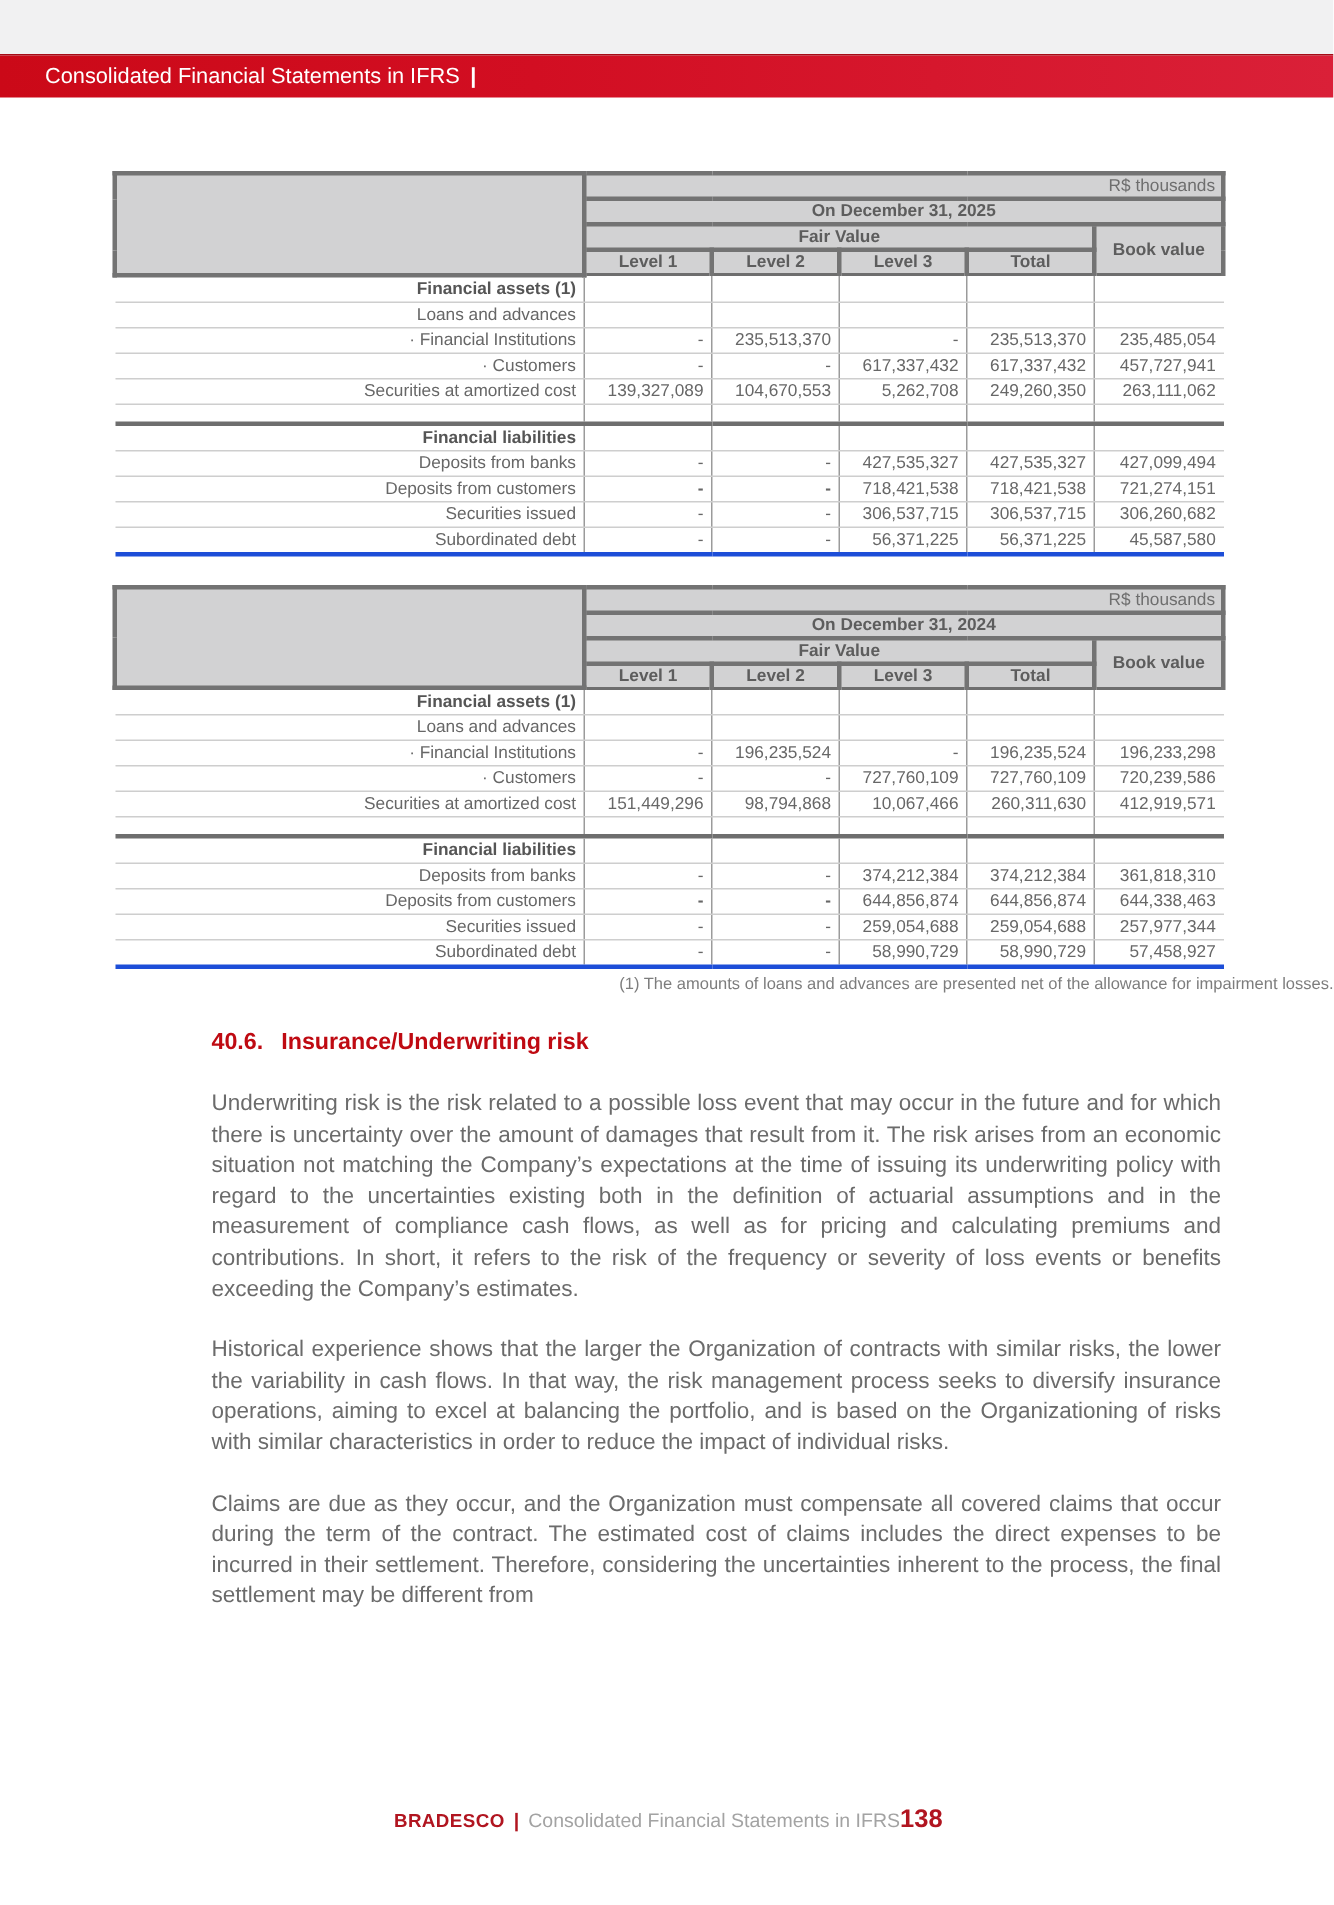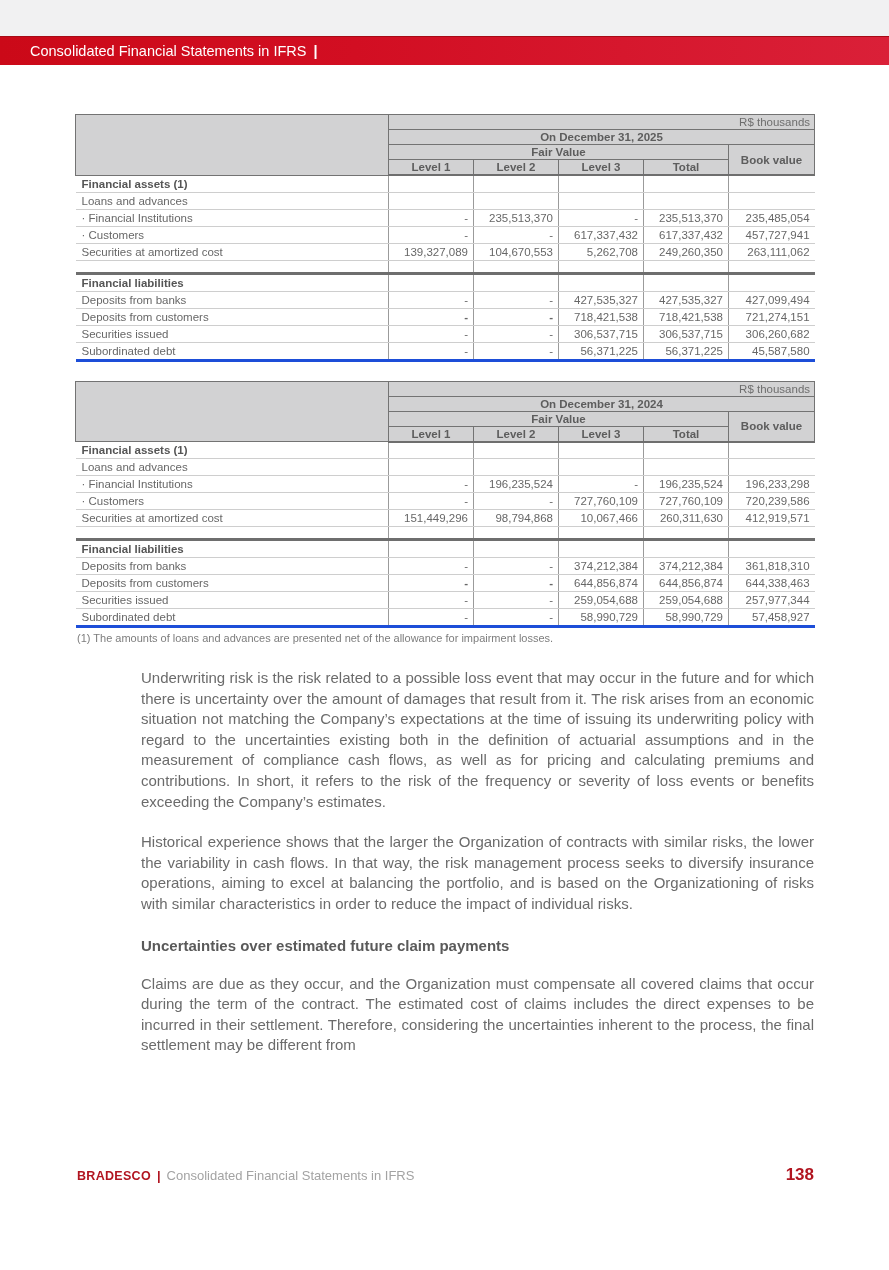--- a/index.html
+++ b/index.html
@@ -32,64 +32,64 @@
     border-collapse: collapse; table-layout: fixed;
     width: 739px; font-size: 11.5px; color: #676767;
   }
   table.t2 { margin-top: 19px; }
   col.cl { width: 313px; }
   col.cn { width: 85px; }
   col.cb { width: 86px; }
 
   tr.h td {
     background: #d2d2d3;
-    border: 1px solid #737373;
+    border: 3px solid #737373;
     text-align: center; font-weight: 700; color: #5d5d5d;
     height: 13px; padding: 1px 4px;
   }
   tr.h td.units { text-align: right; font-weight: 400; color: #6e6e6e; }
   td.corner {
     border: none;
     border-top: 3px solid #6e6e6e;
     border-right: 1px solid #8d8d8d;
     border-bottom: 2px solid #6e6e6e;
     background: #d2d2d3;
   }
   tr.h td.lvl, tr.h td.bv { border-bottom: 2px solid #6e6e6e; }
 
   tr.b td {
     height: 13px; padding: 2px 5px;
     border-bottom: 1px solid #cecece;
     border-right: 1px solid #9b9b9b;
     text-align: right;
   }
-  tr.b td:first-child { text-align: left; padding-left: 6px; }
+  tr.b td:first-child { text-align: right; padding-left: 6px; }
   tr.b td:last-child { border-right: none; }
   tr.sec td { font-weight: 700; color: #555555; }
   tr.gap td { border-bottom: none; height: 13px; }
   tr.thick td { border-top: 3px solid #6e6e6e; }
   tr.last td { border-bottom: 3px solid #1d4ed8; }
   tr.bd td:nth-child(2), tr.bd td:nth-child(3) { font-weight: 700; }
 
-  .footnote { margin: 4px 0 0 77px; font-size: 11px; color: #7d7d7d; }
+  .footnote { margin: 4px 0 0 77px; font-size: 11px; color: #7d7d7d; text-align: right; }
 
   
   .text-block { margin: 24px 75px 0 141px; }
   .sec-heading { color: #bf0a12; font-weight: 700; font-size: 15.5px; margin: 0 0 22px 0; }
   .sec-heading .num { margin-right: 12px; }
   .text-block p {
     margin: 0 0 20px 0; font-size: 15px; line-height: 20.6px;
     color: #6b6b6b; text-align: justify;
   }
   .subhead { font-weight: 700; color: #5a5a5a; font-size: 15px; margin: 22px 0 20px 0; }
 
   
   .footer {
-    position: absolute; left: 77px; right: 75px; top: 1165px;
-    display: flex; justify-content: space-between; align-items: baseline;
+    position: absolute; left: 77px; right: 75px; top: 1203px;
+    display: flex; justify-content: center; align-items: baseline;
   }
   .footer .left { white-space: nowrap; }
   .footer .brand { color: #b11520; font-weight: 700; font-size: 12.5px; letter-spacing: 0.3px; }
   .footer .fsep { color: #b11520; font-weight: 700; margin: 0 6px; font-size: 13px; }
   .footer .doc { color: #a3a3a3; font-size: 13px; }
   .footer .page { color: #b11520; font-weight: 700; font-size: 17px; }
 </style>
 </head>
 <body>
 
@@ -337,23 +337,25 @@
       <td>58,990,729</td>
       <td>57,458,927</td>
     </tr>
     </tbody>
   </table>
 </div>
 
 <div class="footnote">(1) The amounts of loans and advances are presented net of the allowance for impairment losses.</div>
 
 <div class="text-block">
+  <div class="sec-heading">
+    <span class="num">40.6.</span><span>Insurance/Underwriting risk</span>
+  </div>
   <p>Underwriting risk is the risk related to a possible loss event that may occur in the future and for which there is uncertainty over the amount of damages that result from it. The risk arises from an economic situation not matching the Company’s expectations at the time of issuing its underwriting policy with regard to the uncertainties existing both in the definition of actuarial assumptions and in the measurement of compliance cash flows, as well as for pricing and calculating premiums and contributions. In short, it refers to the risk of the frequency or severity of loss events or benefits exceeding the Company’s estimates.</p>
   <p>Historical experience shows that the larger the Organization of contracts with similar risks, the lower the variability in cash flows. In that way, the risk management process seeks to diversify insurance operations, aiming to excel at balancing the portfolio, and is based on the Organizationing of risks with similar characteristics in order to reduce the impact of individual risks.</p>
-  <div class="subhead">Uncertainties over estimated future claim payments</div>
   <p>Claims are due as they occur, and the Organization must compensate all covered claims that occur during the term of the contract. The estimated cost of claims includes the direct expenses to be incurred in their settlement. Therefore, considering the uncertainties inherent to the process, the final settlement may be different from</p>
 </div>
 
 <div class="footer">
   <div class="left">
     <span class="brand">BRADESCO</span><span class="fsep">|</span><span class="doc">Consolidated Financial Statements in IFRS</span>
   </div>
   <div class="page">138</div>
 </div>
 

